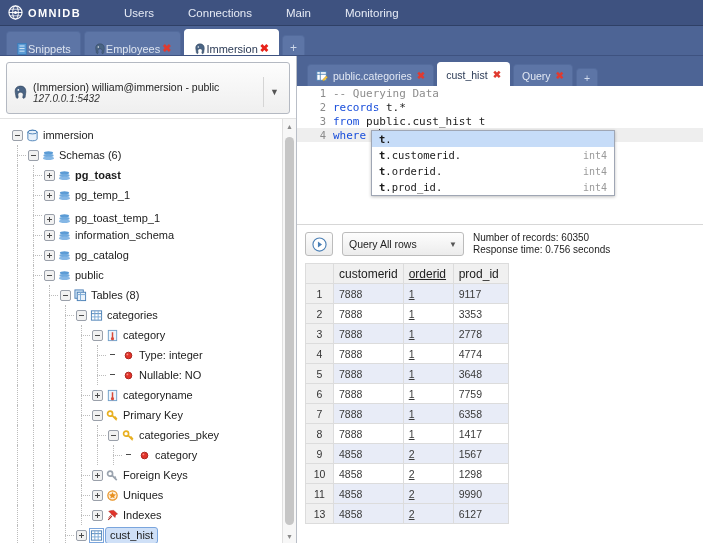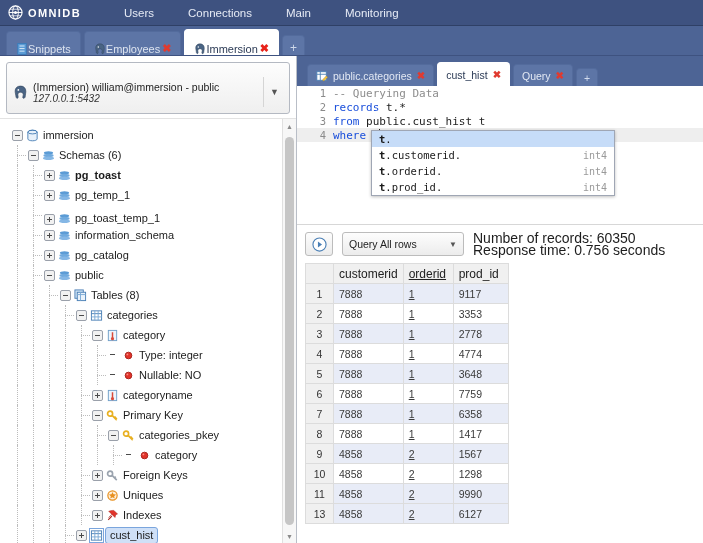--- a/index.html
+++ b/index.html
@@ -225,21 +225,21 @@
     cursor: pointer;
   }
   #rows-select {
     width: 122px; height: 24px;
     border: 1px solid #bcbcbc; border-radius: 3px;
     background: linear-gradient(#fdfdfd, #ececec);
     display: flex; align-items: center; justify-content: space-between;
     padding: 0 6px; font-size: 10.5px; color: #222; cursor: pointer;
   }
   #rows-select .cc { font-size: 8px; color: #555; }
-  #res-info { font-size: 14px; color: #1d1d1d; line-height: 12px; }
+  #res-info { font-size: 10px; color: #1d1d1d; line-height: 12px; }
 
   
   #grid-wrap { flex: 1 1 auto; overflow: hidden; padding-left: 8px; }
   table.grid { border-collapse: collapse; font-size: 10.5px; table-layout: fixed; }
   table.grid th, table.grid td {
     border: 1px solid #dcdcdc; height: 20px;
     padding: 0 5px; font-weight: normal; white-space: nowrap;
   }
   table.grid th {
     background: #f0f0f0; color: #222; text-align: left; font-size: 12px;

